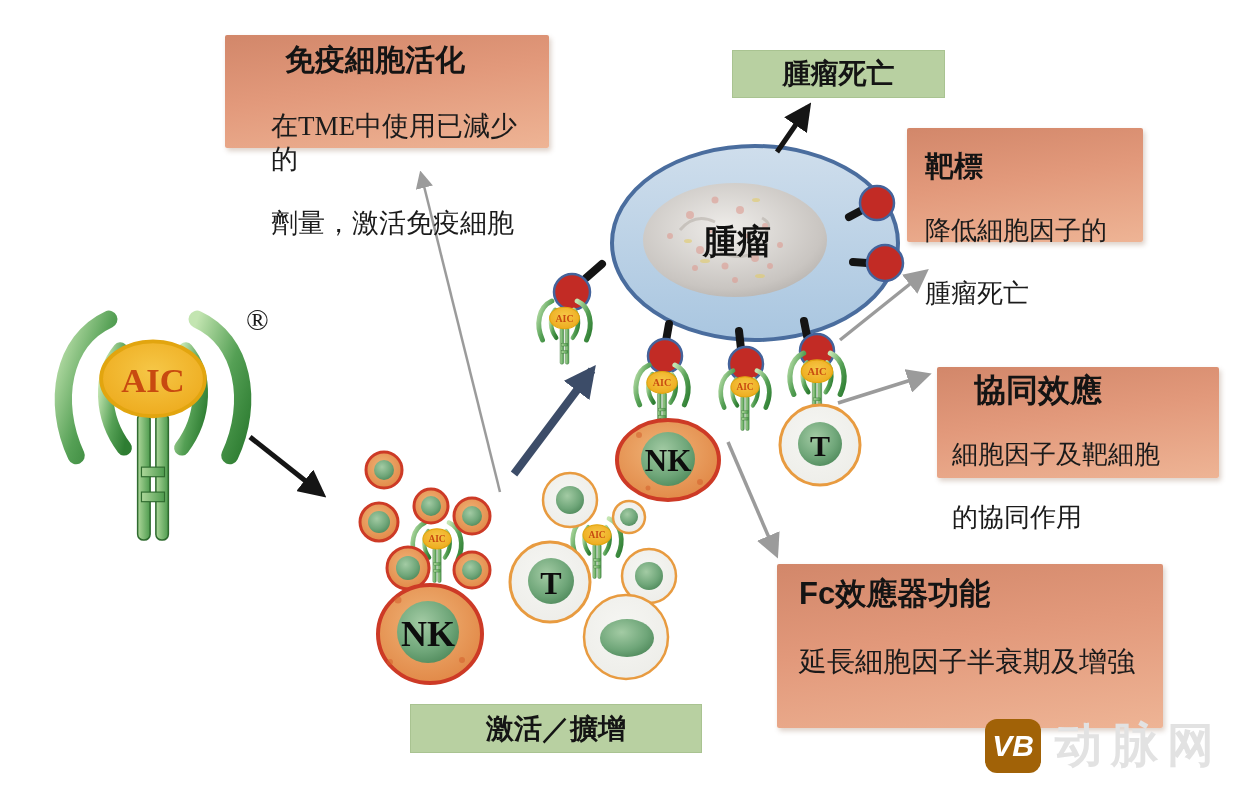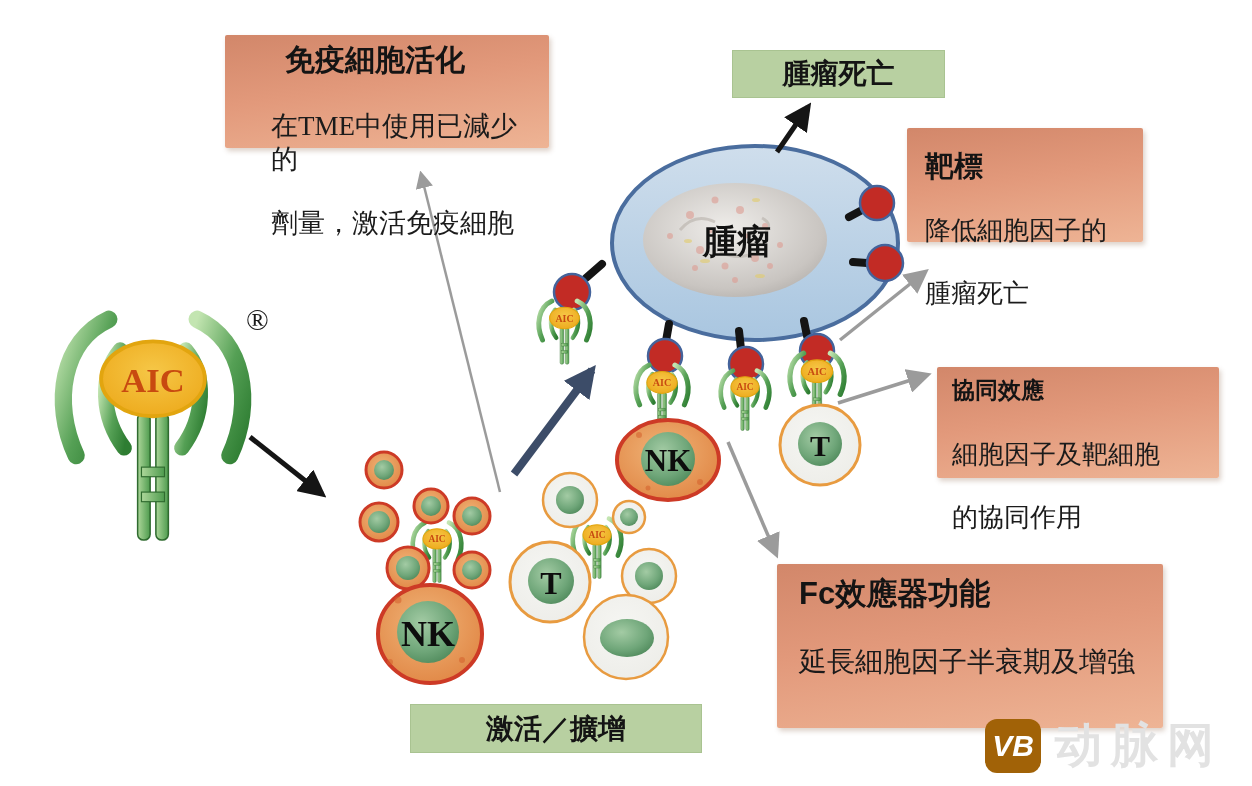--- a/index.html
+++ b/index.html
@@ -20,21 +20,21 @@
   #box-immune .title { font-size:30px; line-height:38px; padding-left:14px; }
   #box-immune .line  { font-size:27px; line-height:33px; }
 
   #box-death { left:732px; top:50px; width:213px; height:48px;text-align:center; }
 
   #box-target { left:907px; top:128px; width:236px; height:114px; padding:20px 6px 6px 18px; }
   #box-target .title { font-size:29px; line-height:36px; }
   #box-target .line  { font-size:26px; line-height:32px; }
 
   #box-synergy { left:937px; top:367px; width:282px; height:111px; padding:5px 4px 5px 15px; }
-  #box-synergy .title { font-size:23px; line-height:36px; }
+  #box-synergy .title { font-size:32px; line-height:36px;margin-left:22px; }
   #box-synergy .line  { font-size:26px; line-height:32px; }
 
   #box-fc { left:777px; top:564px; width:386px; height:164px; padding:11px 6px 6px 22px; }
   #box-fc .title { font-size:31px; line-height:38px; }
   #box-fc .line  { font-size:28px; line-height:36px; }
 
   #box-activation { left:410px; top:704px; width:292px; height:49px; }
 
   .watermark { position:absolute; left:985px; top:714px; display:flex; align-items:center; gap:14px; }
   .wm-badge { width:56px; height:54px; background:#a16207; border-radius:12px; color:#ffffff;

